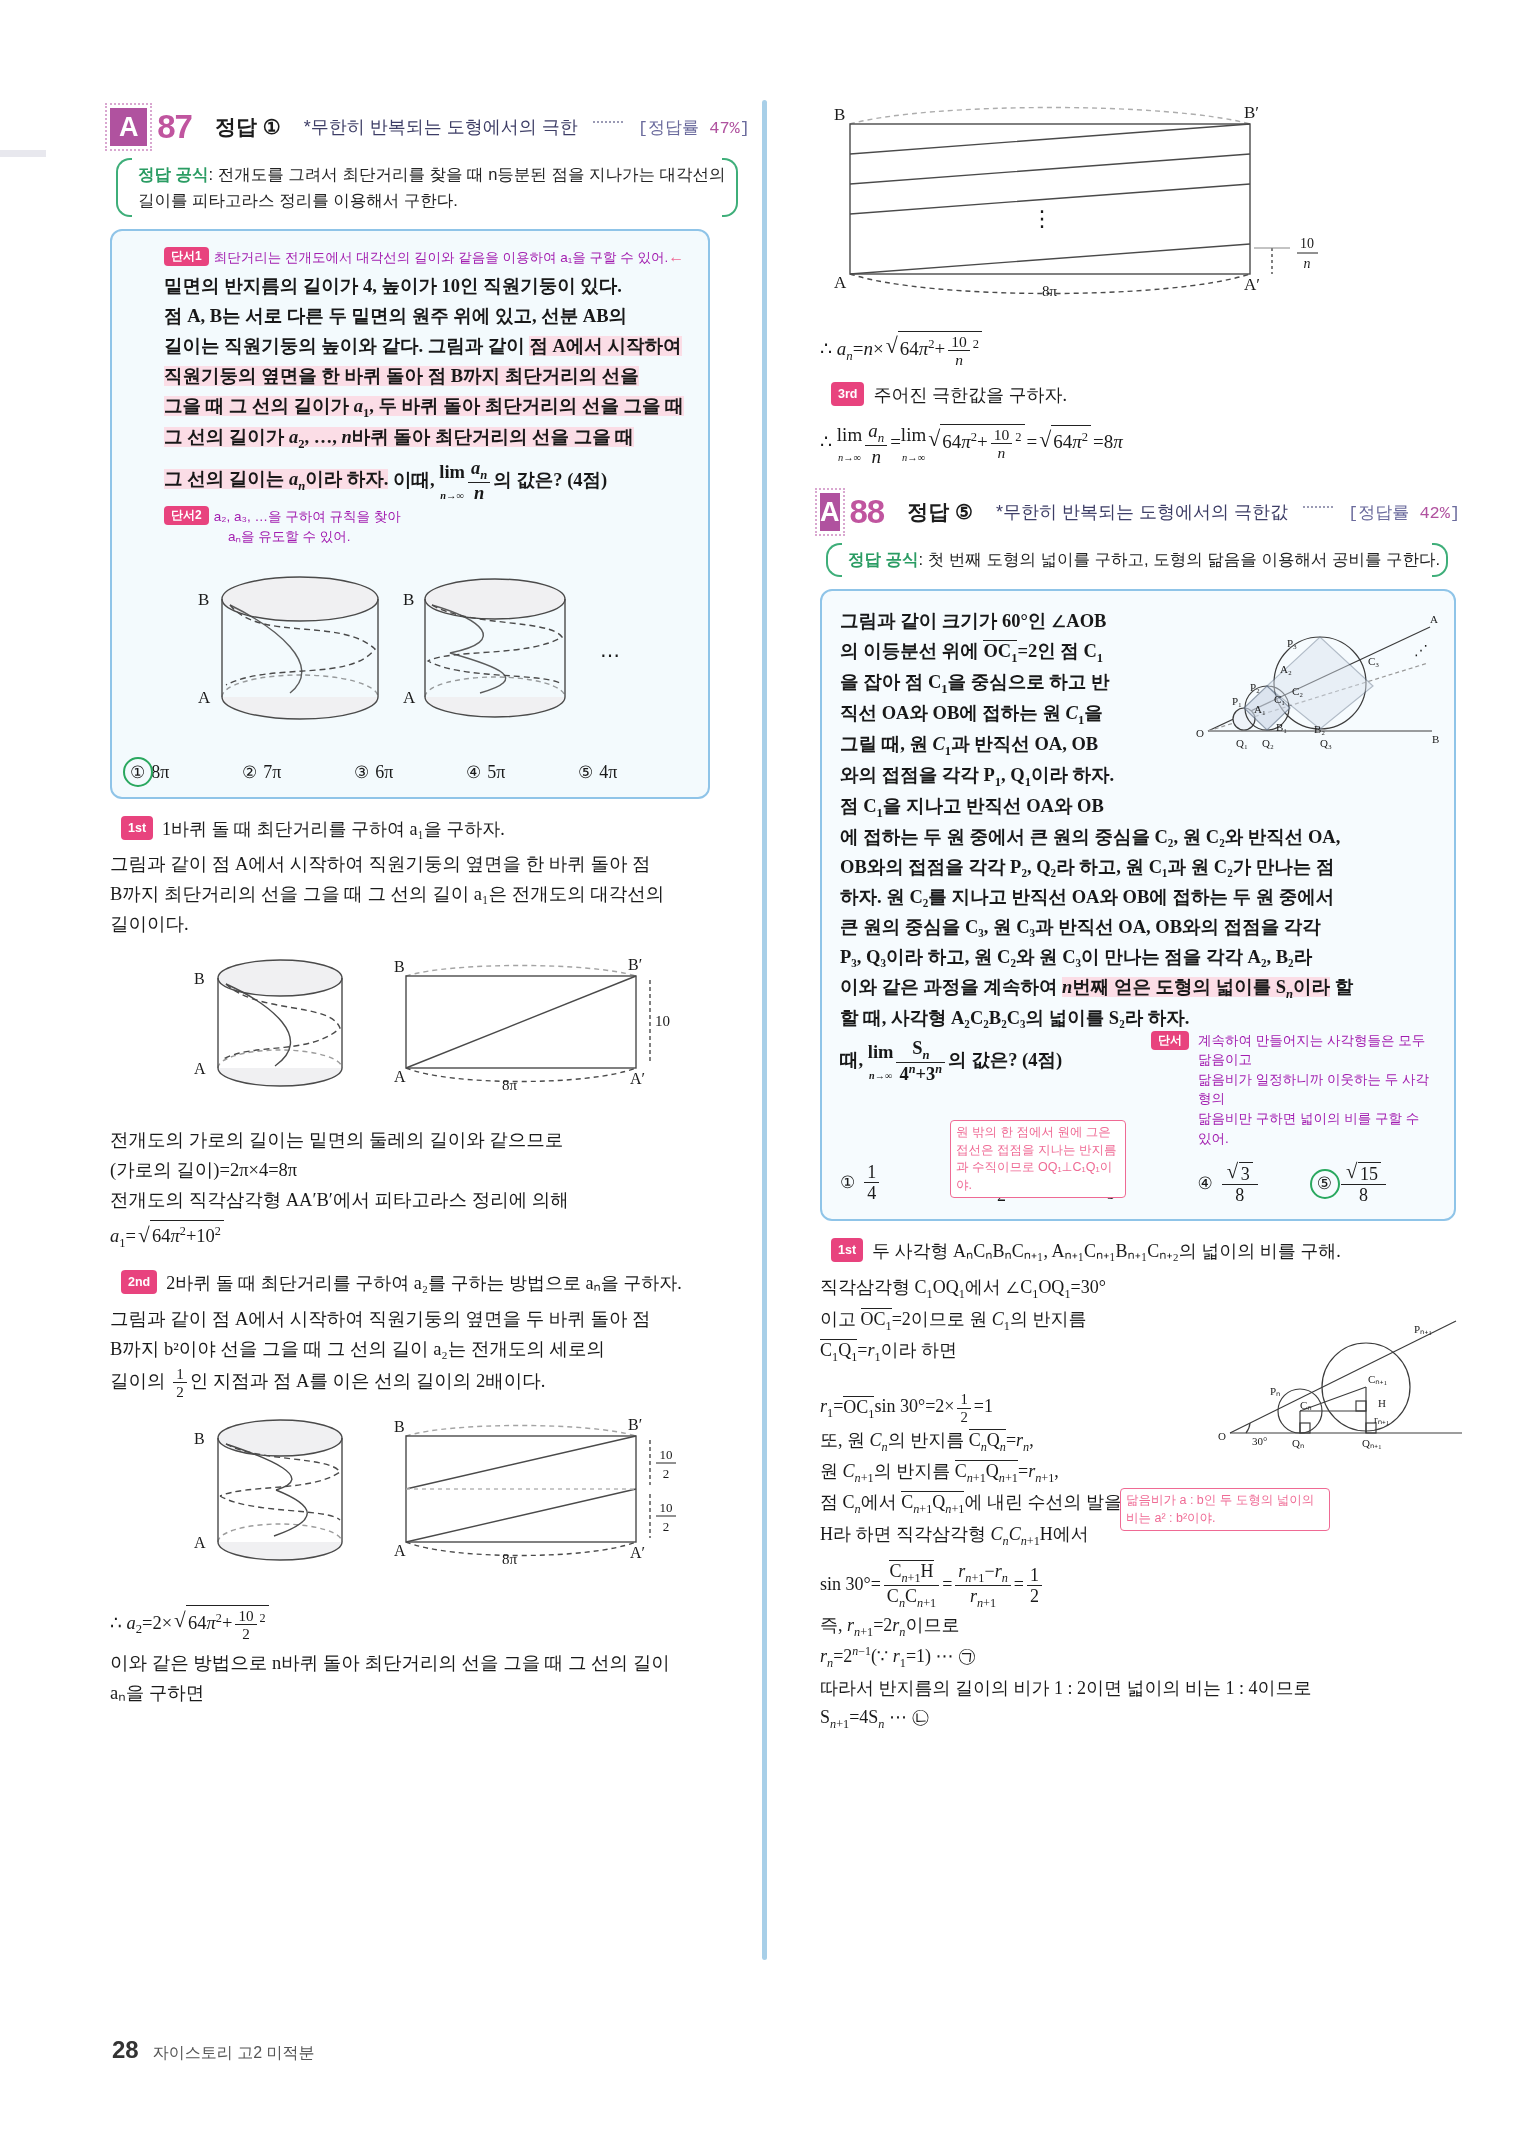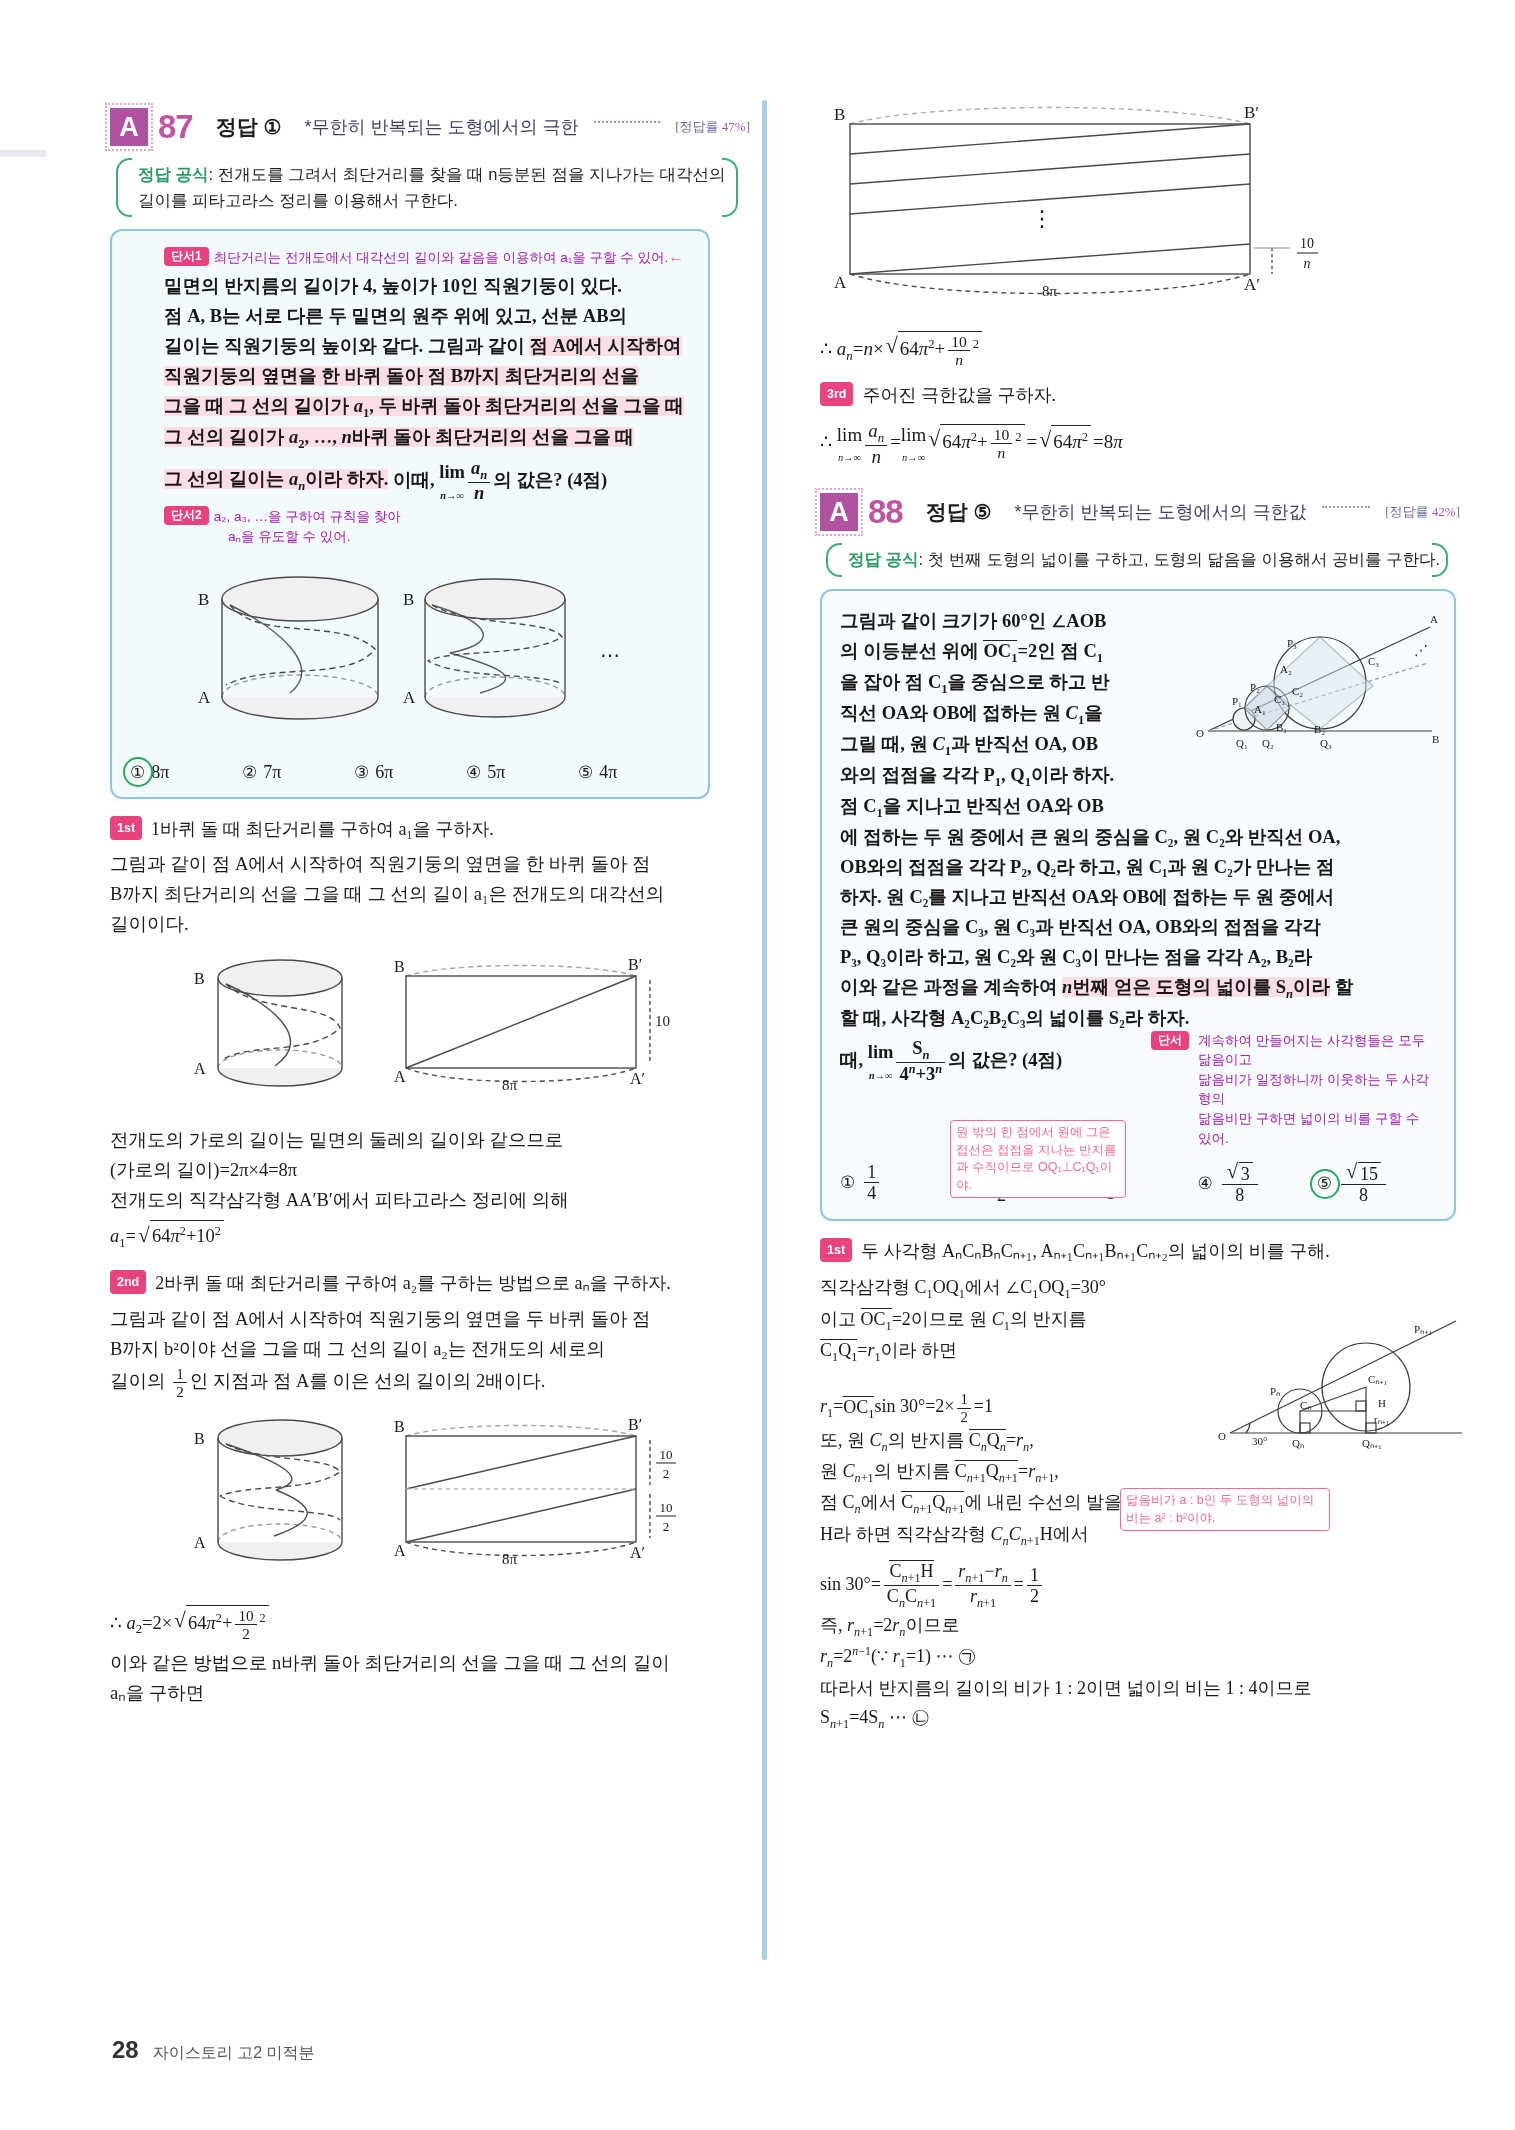--- a/index.html
+++ b/index.html
@@ -24,21 +24,21 @@
     width:38px;height:38px;background:#b0529f;color:#fff;
     display:flex;align-items:center;justify-content:center;
     font-family:"Liberation Sans",sans-serif;font-weight:bold;font-size:27px;
     outline:2px dotted #d9a7d0;outline-offset:3px;
   }
   .prob-num{font-family:"Liberation Sans",sans-serif;font-weight:bold;font-size:33px;color:#c0559f;letter-spacing:-1px;margin-left:1px;}
   .prob-ans{font-family:"Liberation Sans",sans-serif;font-weight:bold;font-size:21px;color:#1c1c1c;margin-left:14px;}
   .prob-ans .circ{font-size:20px;}
   .prob-topic{font-size:18px;color:#3d3d66;margin-left:14px;font-family:"Liberation Sans",sans-serif;}
   .dots{flex:1;border-bottom:2px dotted #9a9ab4;margin:0 6px;position:relative;top:-5px;min-width:30px;}
-  .rate{font-family:Liberation Serif, serif;font-size:13px;color:#6a6a9c;}
+  .rate{font-family:Liberation Mono, monospace;font-size:17px;color:#6a6a9c;}
   .rate b{color:#b0529f;font-weight:normal;}
 
   
   .formula-note{
     position:relative;margin:12px 0 0 6px;padding:4px 0 4px 22px;
     font-family:"Liberation Sans",sans-serif;font-size:16.5px;line-height:1.55;color:#232323;
   }
   .formula-note .ttl{color:#2a9c63;font-weight:bold;}
   .brk{position:absolute;top:0;bottom:0;width:14px;border:2px solid #3eae79;border-right:none;border-radius:14px 0 0 14px;}
   .brk-l{left:0;}
@@ -67,21 +67,21 @@
   .circled{position:relative;}
   .circled::after{
     content:"";position:absolute;left:-7px;top:50%;transform:translateY(-50%);
     width:26px;height:26px;border:2.5px solid #2aa85f;border-radius:50%;
   }
 
   
   .step{
     display:inline-block;background:#e8437e;color:#fff;border-radius:4px;
     font-family:"Liberation Sans",sans-serif;font-size:12.5px;font-weight:bold;
-    padding:2px 7px;vertical-align:3px;margin-right:9px;
+    padding:2px 7px;vertical-align:3px;margin-right:9px;margin-left:11px;
   }
   .step-line{font-size:18px;line-height:1.6;margin-top:16px;}
   .sol{font-size:18.5px;line-height:1.62;margin-top:7px;}
 
   
   .mi{font-family:"Liberation Serif",serif;font-style:italic;}
   .frac{display:inline-block;vertical-align:middle;text-align:center;font-size:.82em;line-height:1.12;margin:0 3px;}
   .frac .num{display:block;border-bottom:1.3px solid #222;padding:0 3px;}
   .frac .den{display:block;padding:0 3px;}
   .sqrt{display:inline-block;position:relative;padding-left:12px;margin:0 2px;}

